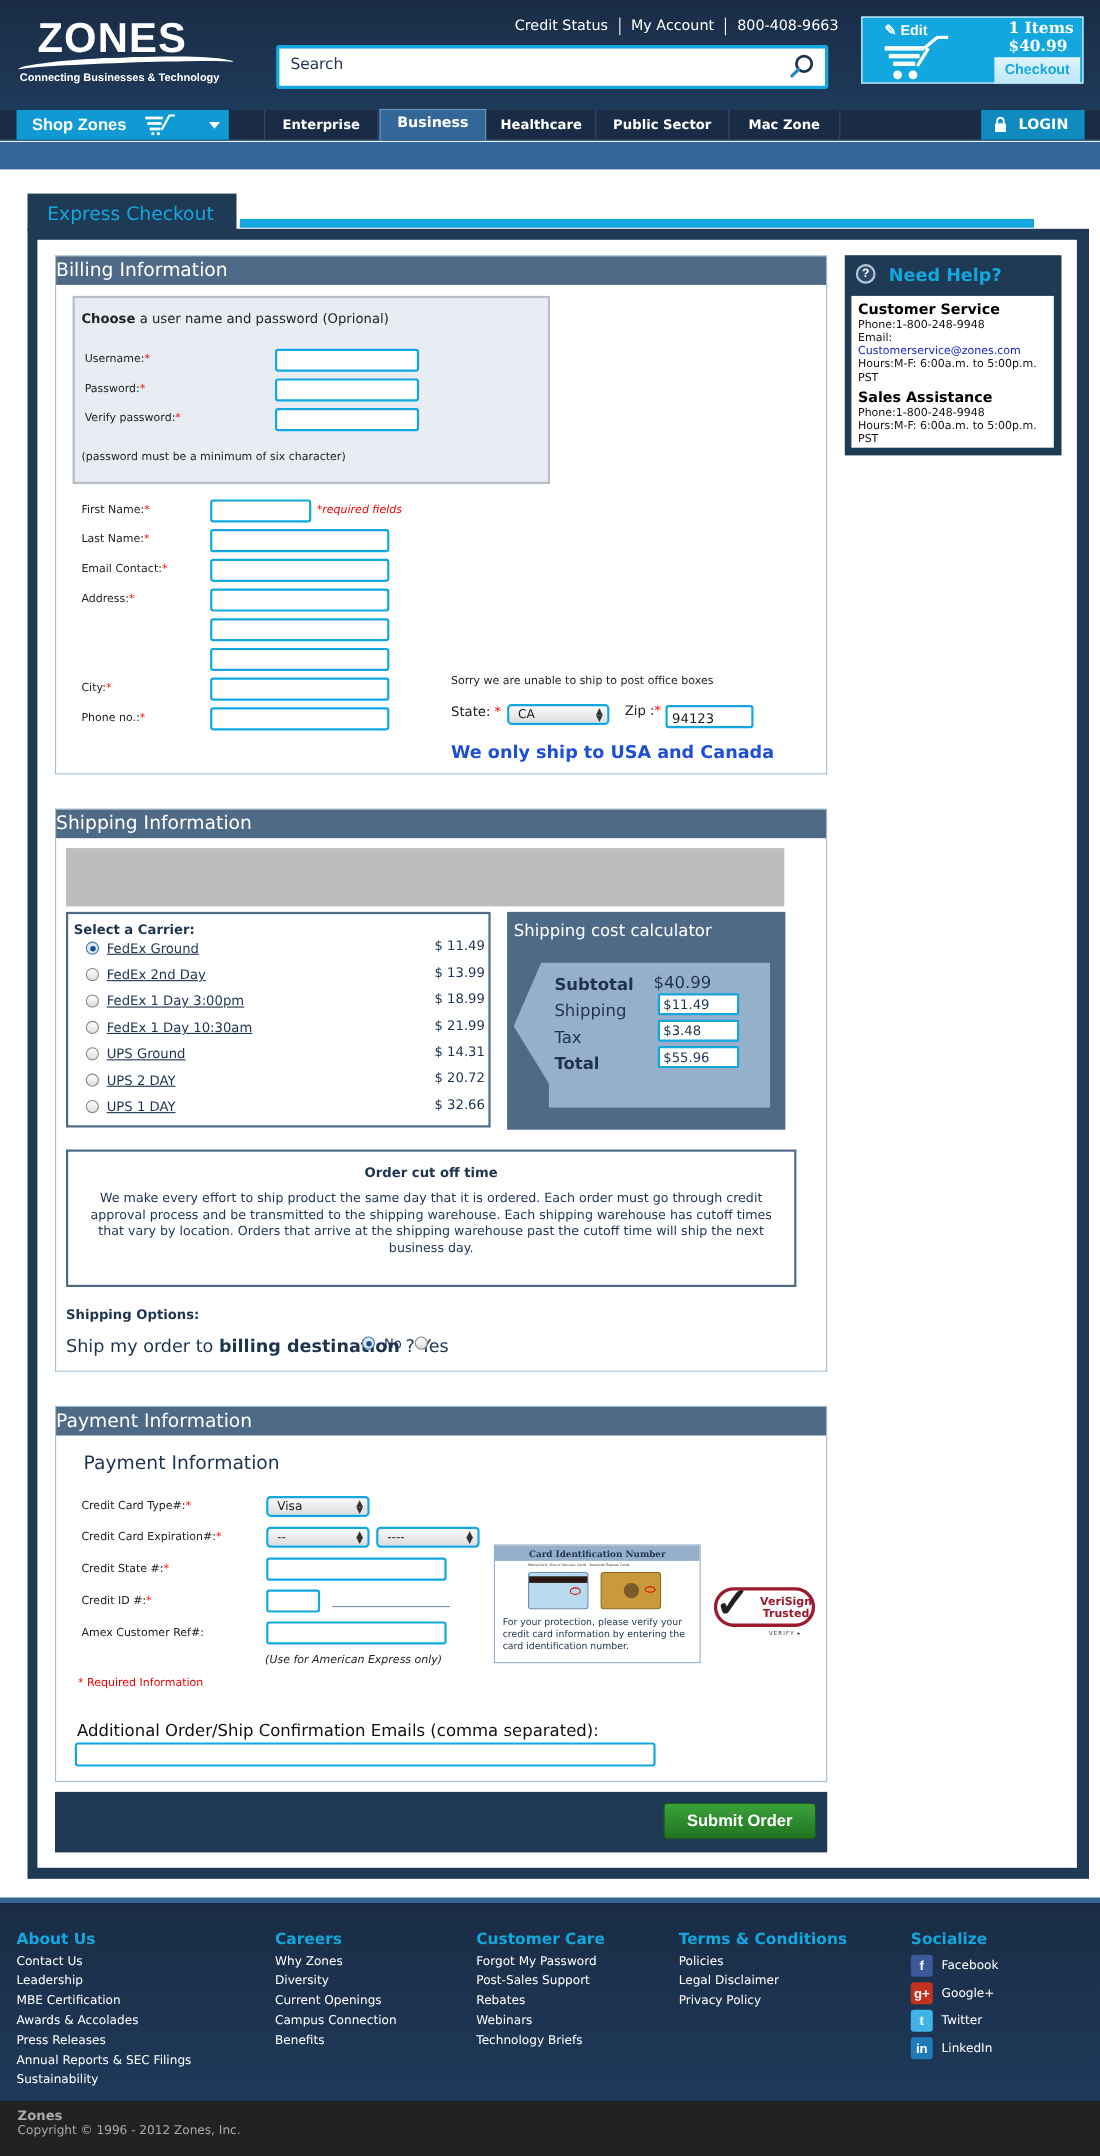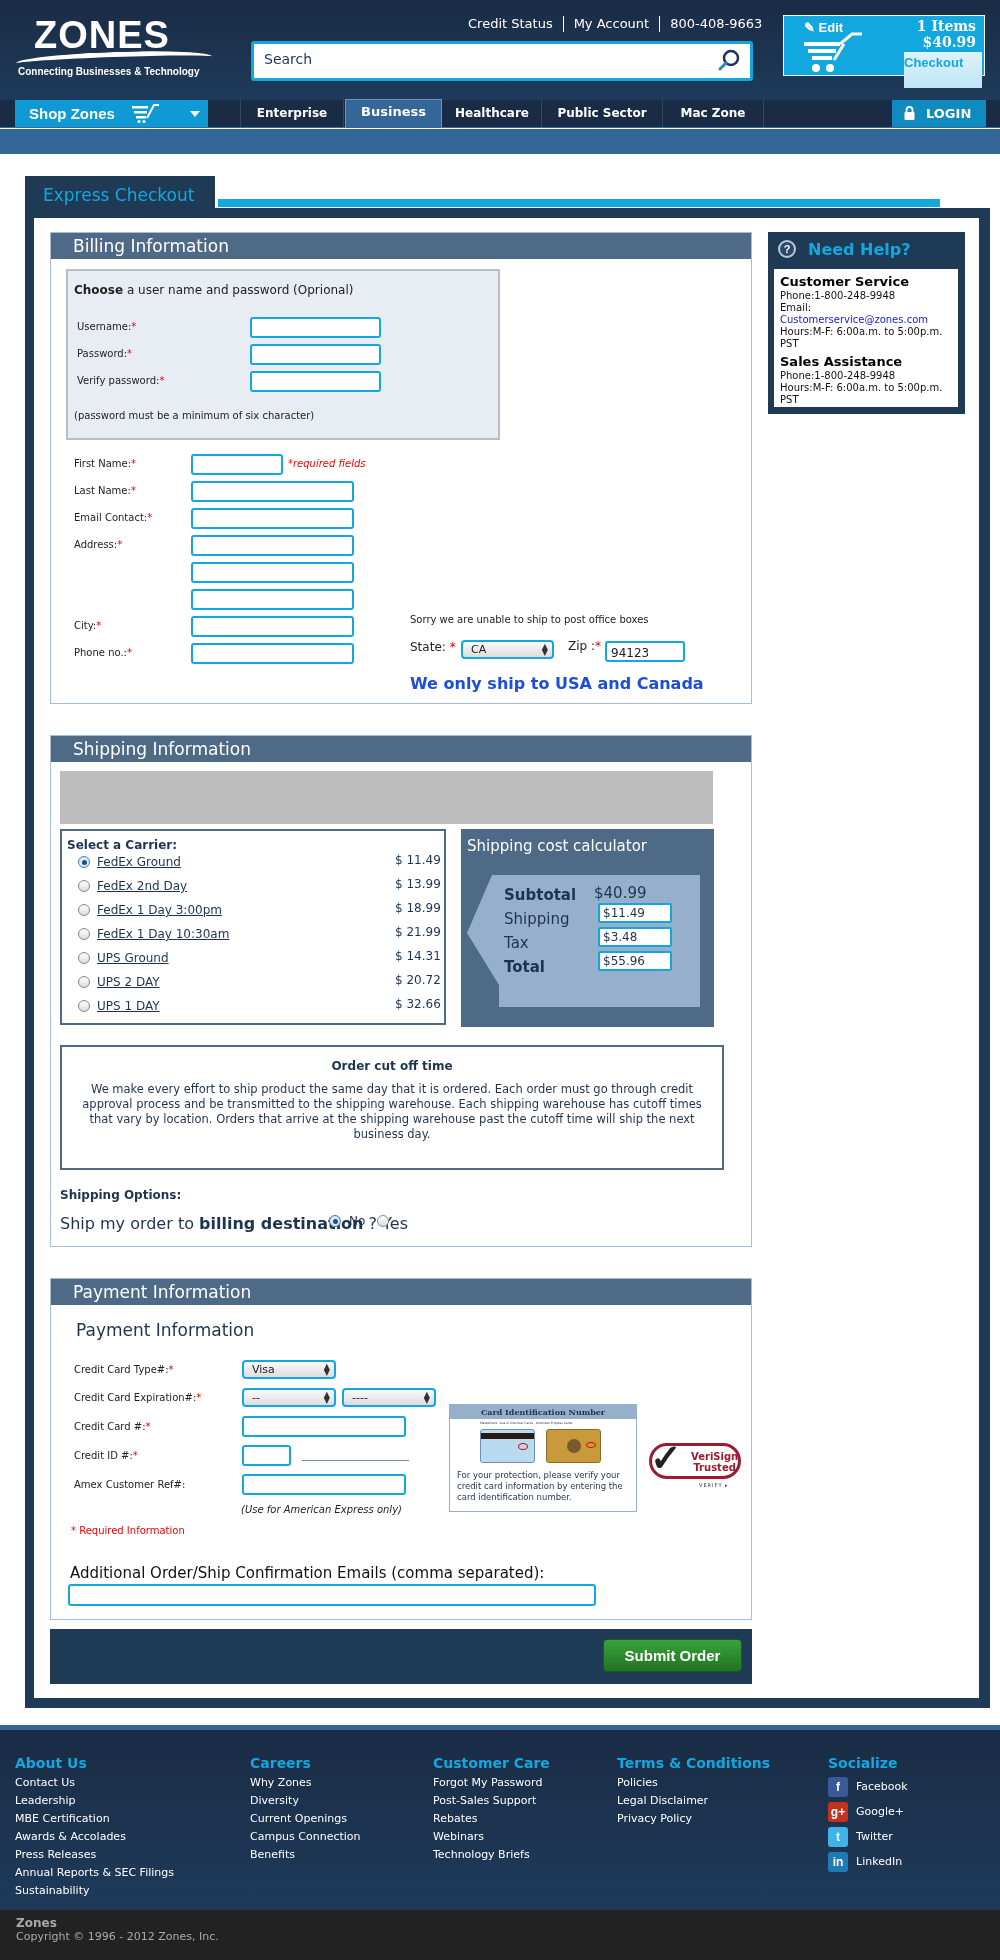--- a/index.html
+++ b/index.html
@@ -13,39 +13,39 @@
 #logo .tag{position:absolute;left:4px;top:52px;font:bold 10px "Liberation Sans",sans-serif;color:#fff;white-space:nowrap}
 #toplinks{position:absolute;left:458px;top:16px;font-size:13px;color:#fff;display:flex;gap:0}
 #toplinks span{padding:0 10px;border-left:1px solid #fff;line-height:16px}
 #toplinks span:first-child{border-left:none}
 #search{position:absolute;left:251px;top:41px;width:502px;height:40px;background:#fff;border:3px solid #12a8df;border-radius:3px}
 #search .ph{position:absolute;left:10px;top:7px;font-size:14px;color:#1e3350}
 #search .mag{position:absolute;right:10px;top:5px;width:22px;height:22px}
 #cart{position:absolute;left:783px;top:15px;width:202px;height:61px;background:#12a8df;border:1px solid #fff}
 #cart .edit{position:absolute;left:20px;top:4px;font:bold 13px "Liberation Sans",sans-serif;color:#fff}
 #cart .ico{position:absolute;left:20px;top:16px;width:60px;height:42px}
-#cart .items{position:absolute;right:8px;top:2px;font:bold 14px "DejaVu Serif",serif;color:#fff;text-align:right;line-height:16px}
-#cart .chk{position:absolute;right:2px;top:36px;width:78px;height:36px;background:linear-gradient(#dff3fb,#bde6f6);color:#12a8df;font:bold 13px "Liberation Sans",sans-serif;text-align:left;line-height:22px}
+#cart .items{position:absolute;right:8px;top:2px;font:bold 14px "DejaVu Serif",serif;color:#fff;line-height:16px}
+#cart .chk{position:absolute;right:2px;top:36px;width:78px;height:24px;background:linear-gradient(#dff3fb,#bde6f6);color:#12a8df;font:bold 13px "Liberation Sans",sans-serif;text-align:center;line-height:22px}
 
 #nav{position:absolute;left:0;top:100px;width:1000px;height:28px;background:#1a2c45;border-bottom:1px solid #3b6a98}
 #shop{position:absolute;left:15px;top:0;width:193px;height:27px;background:#0f9ad3;color:#fff;font:bold 15px "Liberation Sans",sans-serif;line-height:27px;padding-left:14px}
 #shop .caret{position:absolute;right:8px;top:11px;border-left:5px solid transparent;border-right:5px solid transparent;border-top:6px solid #fff}
 #shop .c{position:absolute;left:117px;top:3px;width:28px;height:20px}
 .navtab{position:absolute;top:0;height:27px;color:#fff;font:bold 12px "DejaVu Sans",sans-serif;line-height:27px;text-align:center;border-right:1px solid #2d4a6b}
 .navtab.active{background:#356698;top:-1px;height:29px;border:1px solid #6f93b8;border-bottom:none;font-size:13px;line-height:24px}
 #login{position:absolute;left:892px;top:0;width:94px;height:27px;background:#0f8bc0;color:#fff;font:bold 13px "DejaVu Sans",sans-serif;line-height:27px;padding-left:34px}
 #login .lock{position:absolute;left:12px;top:6px;width:11px;height:14px}
 #subbar{position:absolute;left:0;top:129px;width:1000px;height:25px;background:#356698}
 
 #frameTab{position:absolute;left:25px;top:176px;width:190px;height:34px;background:#1e3a55;color:#12a8df;font:17px "DejaVu Sans",sans-serif;padding:9px 0 0 18px}
 #frameLine{position:absolute;left:218px;top:199px;width:722px;height:8px;background:#12a8df}
 #frame{position:absolute;left:25px;top:208px;width:965px;height:1500px;background:#1e3a55}
 #frameInner{position:absolute;left:34px;top:218px;width:945px;height:1480px;background:#fff}
 .panel{position:absolute;border:1px solid #a4bed6;background:#fff}
-.phead{position:absolute;left:0;top:0;right:0;height:26px;background:#4e6a86;color:#fff;font:17px "DejaVu Sans",sans-serif;line-height:26px;padding-left:22px}
+.phead{position:absolute;left:0;top:0;right:0;height:26px;background:#4e6a86;color:#fff;font:17px "DejaVu Sans",sans-serif;line-height:26px;padding-left:0}
 .lbl{position:absolute;font-size:10px;color:#222;white-space:nowrap}
 .req{color:#e00}
 .inp{position:absolute;height:21px;border:2px solid #12a8df;border-radius:3px;background:#fff;font-size:11px;padding-left:4px;line-height:17px}
 .sel{position:absolute;height:19px;border:2px solid #12a8df;border-radius:4px;background:linear-gradient(#fafafa,#ddd);font-size:11px;padding-left:8px;line-height:15px}
 .sel .arr{position:absolute;right:4px;top:2px;font-size:8px;line-height:6px;color:#333}
 .sel .arr:before{content:"▲";display:block}
 .sel .arr:after{content:"▼";display:block}
 
 #help{position:absolute;left:768px;top:232px;width:197px;height:182px;background:#1e3a55}
 #help .t{position:absolute;left:40px;top:8px;color:#12a8df;font:bold 16px "DejaVu Sans",sans-serif}
@@ -258,21 +258,21 @@
 
 <div class="panel" style="left:50px;top:1278px;width:702px;height:342px">
   <div class="phead">Payment Information</div>
   <div class="lbl" style="left:25px;top:41px;font-size:17px;color:#1e3350">Payment Information</div>
 
   <div class="lbl" style="left:23px;top:85px"><span>Credit Card Type#:</span><span class="req">*</span></div>
   <div class="sel" style="left:191px;top:81px;width:94px"><span>Visa</span><span class="arr"></span></div>
   <div class="lbl" style="left:23px;top:113px"><span>Credit Card Expiration#:</span><span class="req">*</span></div>
   <div class="sel" style="left:191px;top:109px;width:94px"><span>--</span><span class="arr"></span></div>
   <div class="sel" style="left:291px;top:109px;width:94px"><span>----</span><span class="arr"></span></div>
-  <div class="lbl" style="left:23px;top:142px"><span>Credit Card #:</span><span class="req">*</span></div>
+  <div class="lbl" style="left:23px;top:142px"><span>Credit State #:</span><span class="req">*</span></div>
   <div class="inp" style="left:191px;top:137px;width:164px"></div>
   <div class="lbl" style="left:23px;top:171px"><span>Credit ID #:</span><span class="req">*</span></div>
   <div class="inp" style="left:191px;top:166px;width:49px"></div>
   <div class="abs" style="left:251px;top:181px;width:107px;height:1px;background:#7a90a8"></div>
   <div class="lbl" style="left:23px;top:200px">Amex Customer Ref#:</div>
   <div class="inp" style="left:191px;top:195px;width:164px"></div>
   <div class="lbl" style="left:190px;top:225px;font-style:italic">(Use for American Express only)</div>
   <div class="lbl req" style="left:20px;top:246px">* Required Information</div>
 
   <div class="abs" style="left:398px;top:125px;width:188px;height:108px;border:1px solid #96b0cc;background:#fff">

